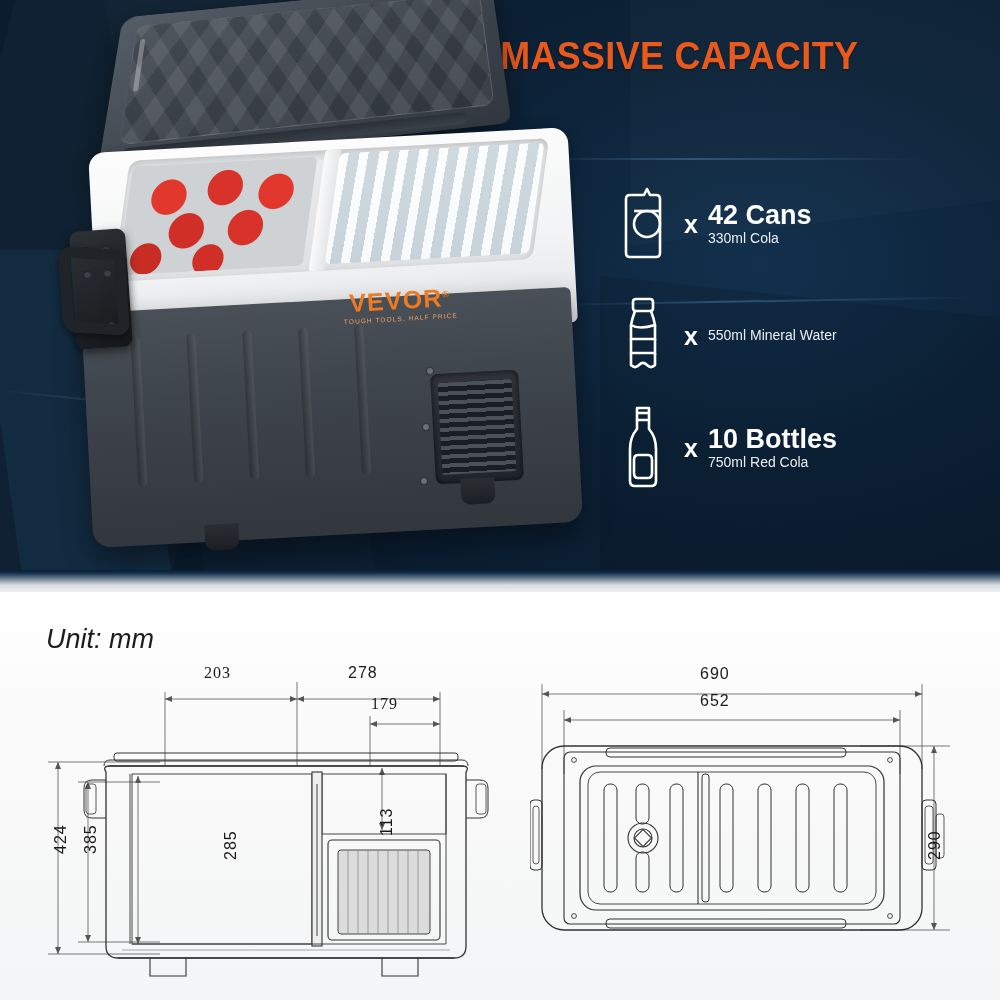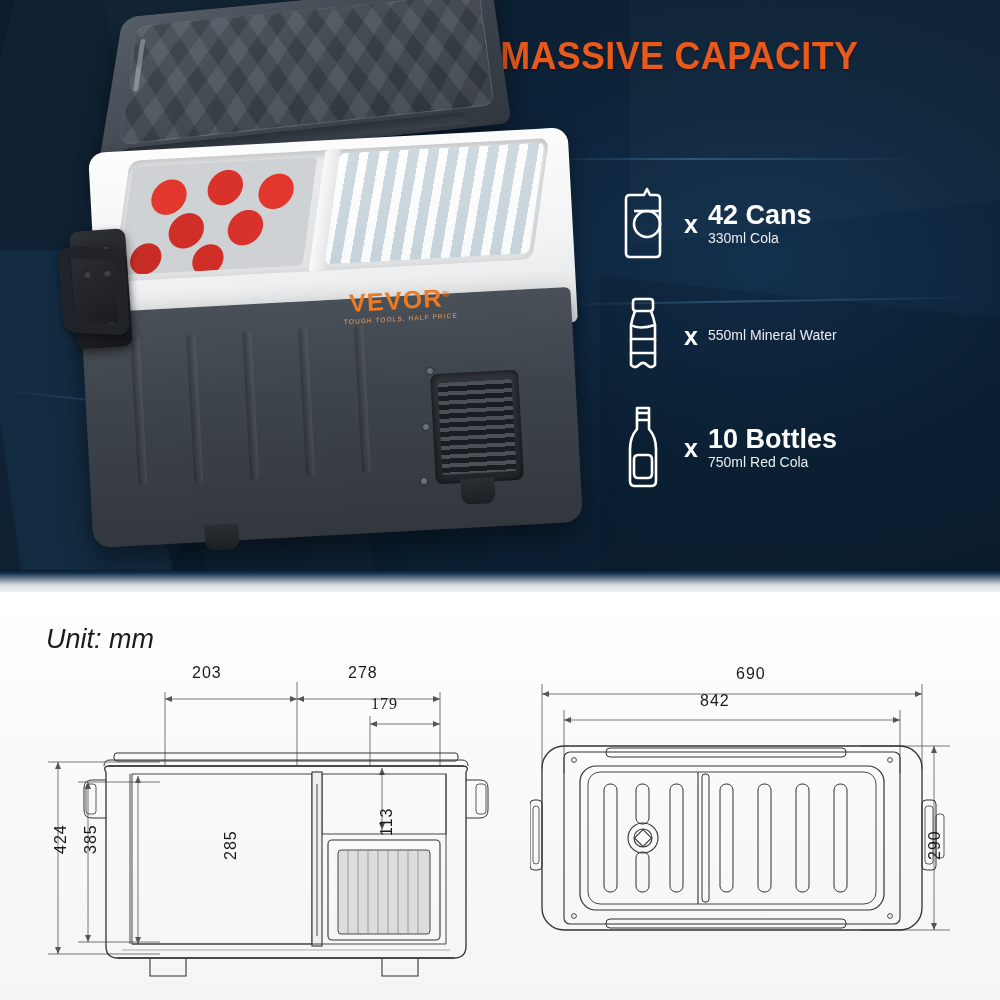--- a/index.html
+++ b/index.html
@@ -390,21 +390,21 @@
 
       <path d="M108 304 L444 304" stroke-width="1.2"></path>
       <path d="M140 304 L140 322 L176 322 L176 304" stroke-width="1.1"></path>
       <path d="M372 304 L372 322 L408 322 L408 304" stroke-width="1.1"></path>
 
       <line x1="122" y1="290" x2="436" y2="290" stroke-width="0.9"></line>
       <line x1="112" y1="296" x2="440" y2="296" stroke-width="0.7" stroke="#888"></line>
     </g>
   </svg>
 
-  <div class="dim-txt" style="left:192px; top:72px;">203</div>
+  <div class="dim-txt" style="left:204px; top:72px;font-family:Liberation Serif, serif;">203</div>
   <div class="dim-txt" style="left:348px; top:72px;">278</div>
   <div class="dim-txt" style="left:371px; top:103px;font-family:Liberation Serif, serif;">179</div>
   <div class="dim-txt dim-vert" style="left:52px;  top:262px;">424</div>
   <div class="dim-txt dim-vert" style="left:82px;  top:262px;">385</div>
   <div class="dim-txt dim-vert" style="left:222px; top:268px;">285</div>
   <div class="dim-txt dim-vert" style="left:378px; top:244px;">113</div>
 
   <svg width="430" height="330" viewBox="0 0 430 330" style="position:absolute; left:530px; top:62px;">
     <g stroke="#333" fill="none" stroke-width="1">
 
@@ -460,16 +460,16 @@
       <rect x="395" y="152" width="8" height="58" rx="3" stroke-width="0.8"></rect>
       <rect x="406" y="160" width="8" height="44" rx="3" stroke-width="0.8"></rect>
 
       <circle cx="44" cy="106" r="2.4" stroke-width="0.9"></circle>
       <circle cx="360" cy="106" r="2.4" stroke-width="0.9"></circle>
       <circle cx="44" cy="262" r="2.4" stroke-width="0.9"></circle>
       <circle cx="360" cy="262" r="2.4" stroke-width="0.9"></circle>
     </g>
   </svg>
 
-  <div class="dim-txt" style="left:700px; top:73px;margin-left:36px;">690</div>
-  <div class="dim-txt" style="left:700px; top:100px;">842</div>
+  <div class="dim-txt" style="left:700px; top:73px;">690</div>
+  <div class="dim-txt" style="left:700px; top:100px;">652</div>
   <div class="dim-txt dim-vert" style="left:926px; top:268px;">290</div>
 </div>
 
 </body></html>

